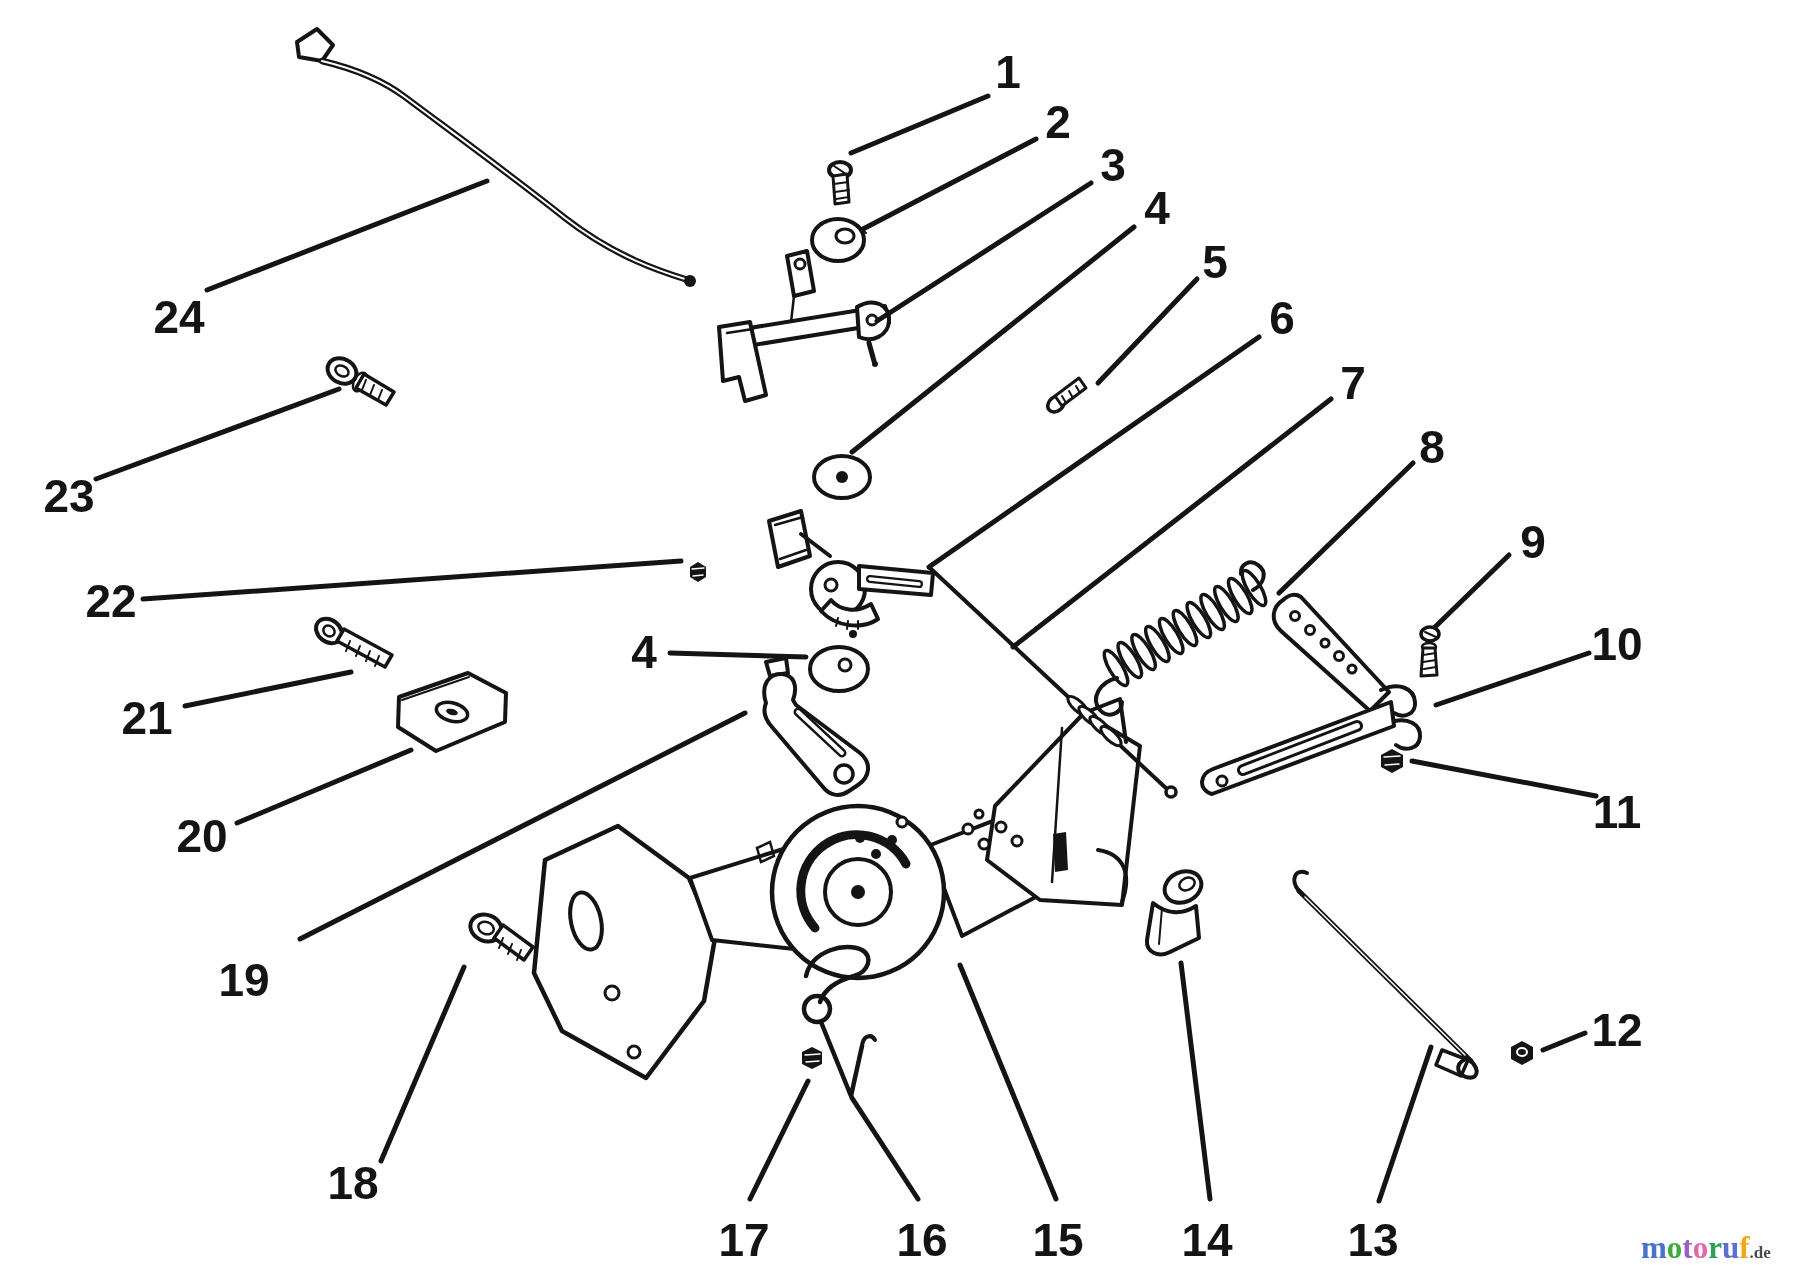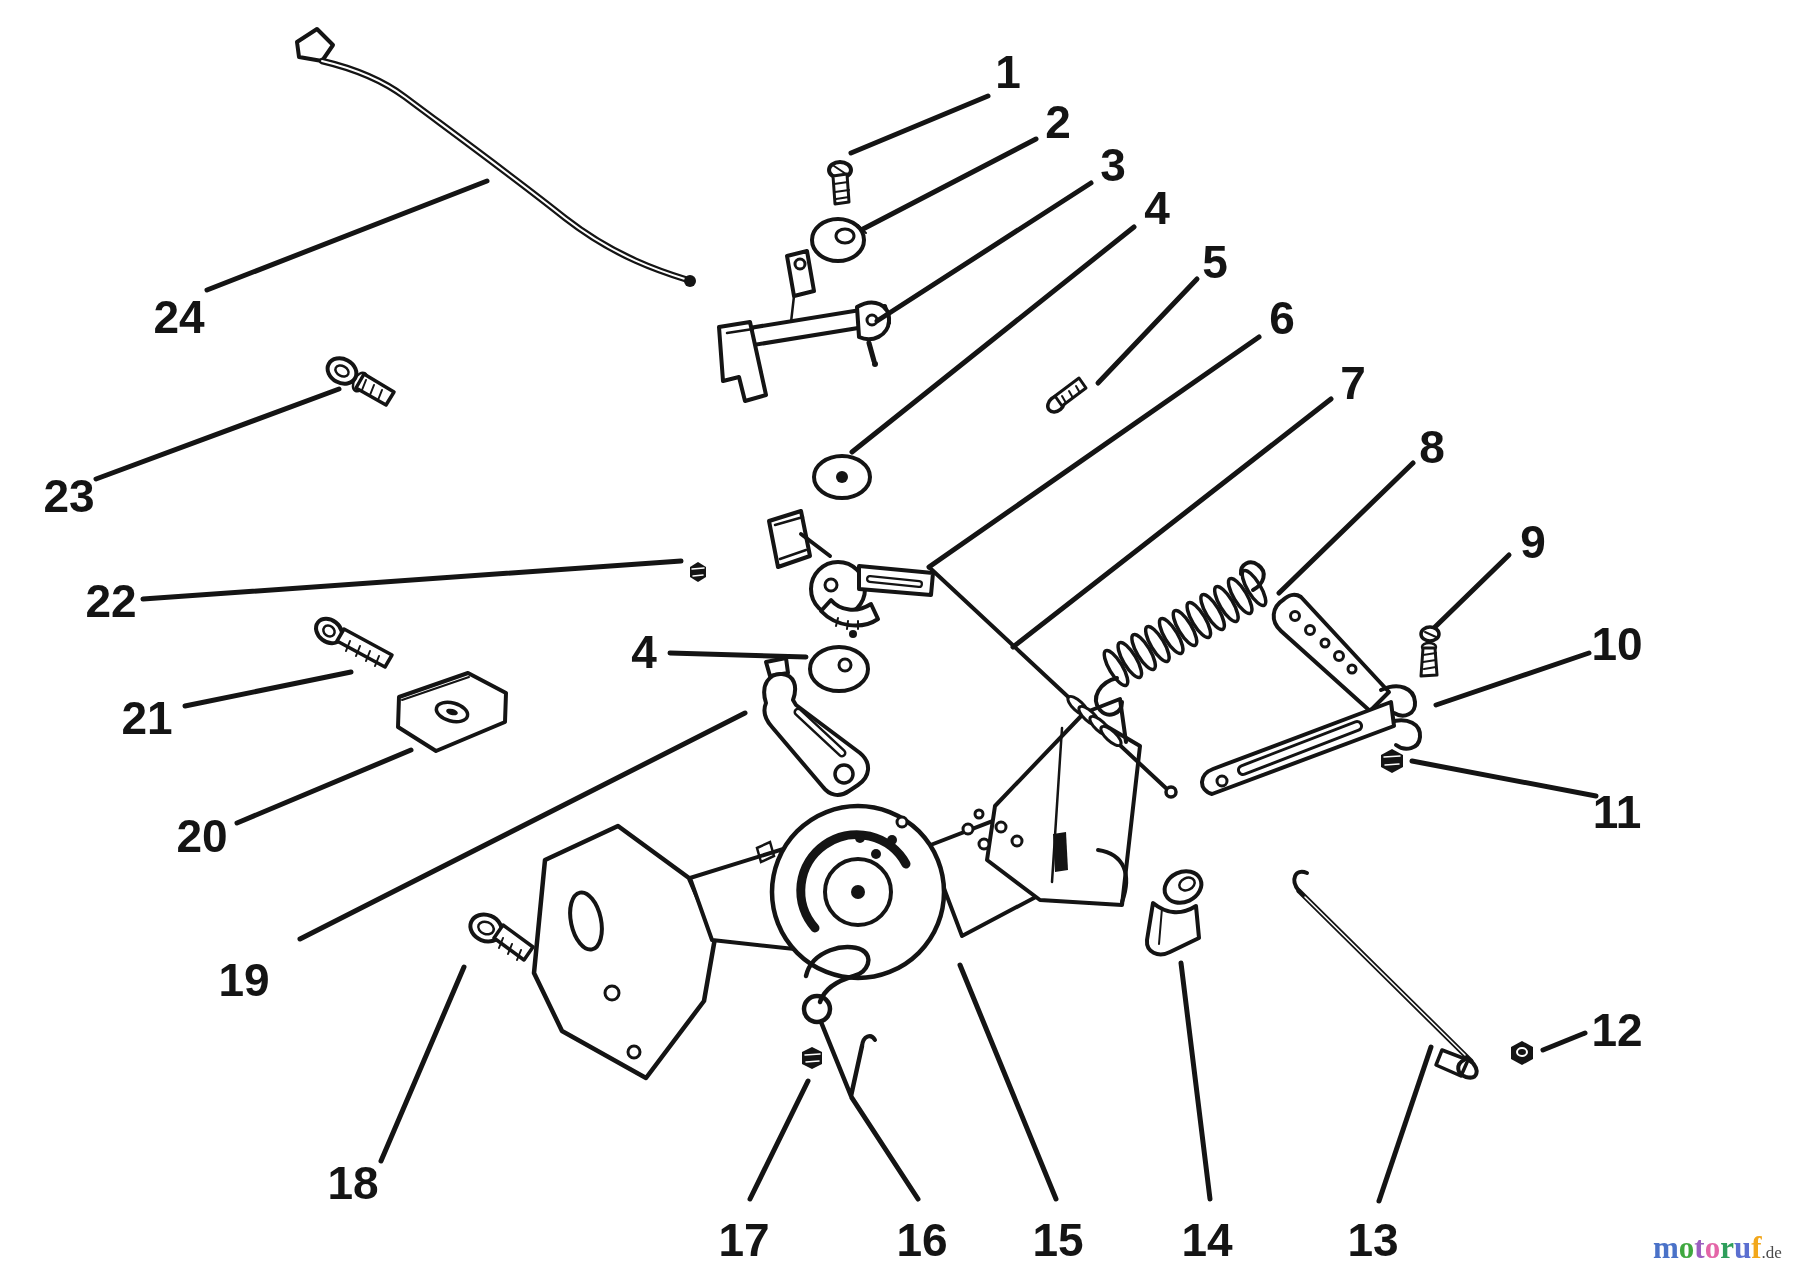--- a/index.html
+++ b/index.html
@@ -13,22 +13,22 @@
   .thin{stroke:#141414;fill:none;stroke-width:2.5;stroke-linecap:round;}
   .hair{stroke:#141414;fill:none;stroke-width:2;stroke-linecap:round;}
   .dark{fill:#141414;stroke:none;}
   .wline{stroke:#ffffff;fill:none;stroke-linecap:round;}
   .hole{stroke:#141414;fill:#ffffff;stroke-width:3;}
   .leader{stroke:#141414;stroke-width:5;stroke-linecap:round;fill:none;}
   .callout-label{font:700 46px "Liberation Sans",sans-serif;fill:#141414;
                  text-anchor:middle;}
   #watermark{position:absolute;white-space:nowrap;
              font-family:"Liberation Serif",serif;font-weight:700;}
-  #watermark .big{font-size:31px;letter-spacing:0px;margin-left:12px;}
-  #watermark .suffix{font-size:17px;font-weight:400;}
+  #watermark .big{font-size:31px;letter-spacing:0px;}
+  #watermark .suffix{font-size:17px;font-weight:700;}
 </style>
 </head>
 <body>
 
 <div id="stage">
 <svg id="diagram-svg" width="1800" height="1279" viewBox="0 0 1800 1279">
 
   <g>
     <path class="ink" d="M299,57 L297,42 L317,29 L333,45 L322,61 Z"></path>
     <path class="ink" style="stroke-width:6.5" d="M322,61 C360,70 385,82 405,97 C445,127 515,178 565,218 C615,257 662,272 688,280"></path>

